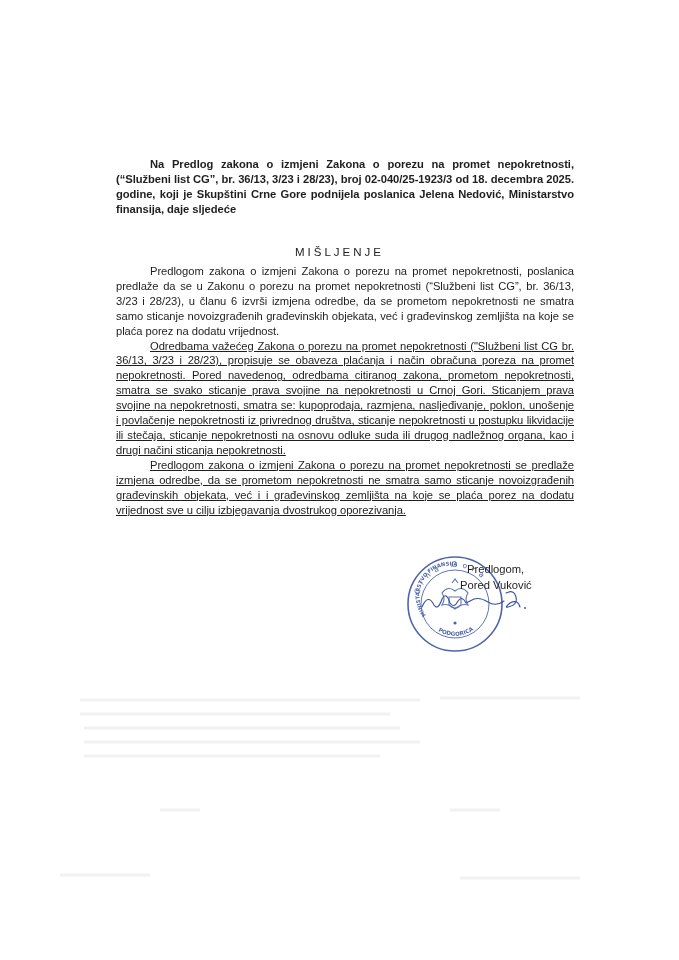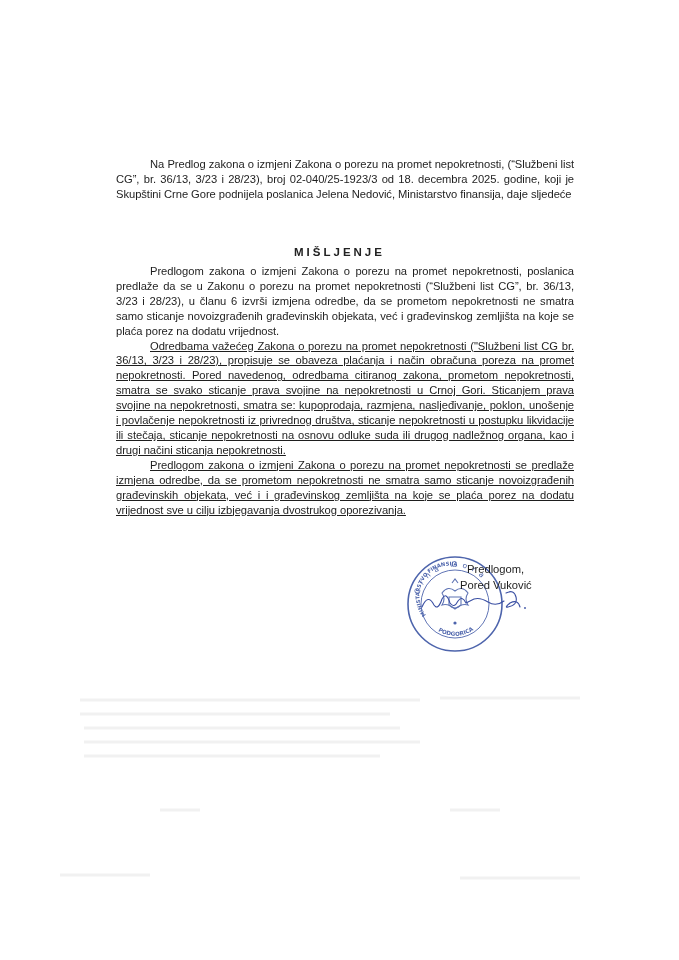--- a/index.html
+++ b/index.html
@@ -27,29 +27,29 @@
       width: 458px;
       font-size: 11.2px;
       line-height: 14.9px;
       text-align: justify;
       letter-spacing: -0.05px;
     }
     .text-block p {
       margin: 0;
       text-indent: 34px;
     }
-    .intro { top: 157px; }
+    .intro { top: 157px; font-weight: bold; }
     .title {
       position: absolute;
       top: 246px;
       left: 0;
       width: 679px;
       text-align: center;
       font-size: 11.5px;
-      font-weight: bold;
+      font-weight: normal;
       letter-spacing: 3px;
       color: #222;
     }
     .body-text { top: 264px; }
     .body-text p + p { margin-top: 0; text-decoration: underline; }
     .signature {
       position: absolute;
       left: 460px;
       top: 561px;
       font-size: 11.2px;

